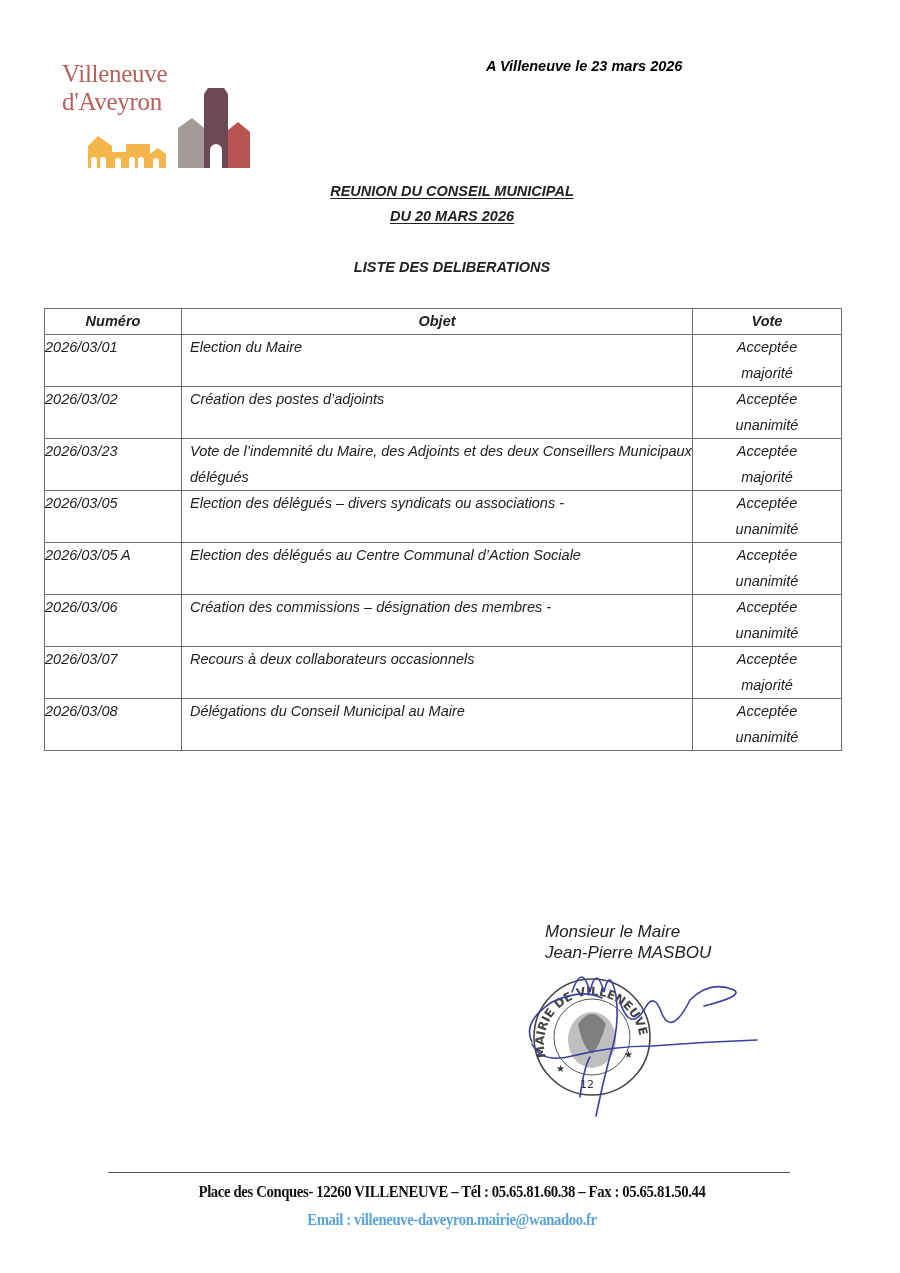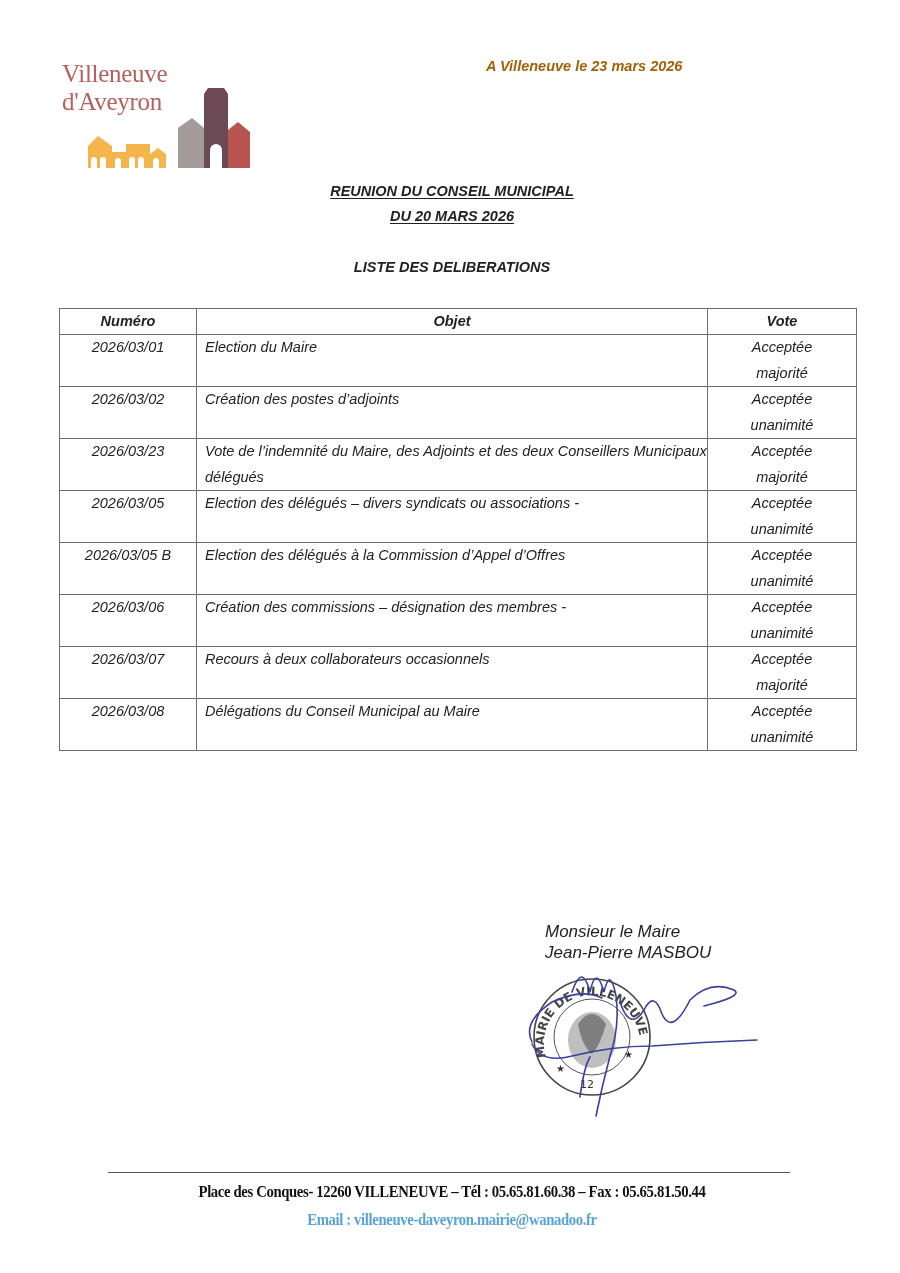--- a/index.html
+++ b/index.html
@@ -6,36 +6,36 @@
   body { width: 900px; height: 1273px; position: relative; overflow: hidden;
          font-family: "DejaVu Sans", sans-serif; color: #1a1a1a; }
 
   
   .logo { position: absolute; left: 58px; top: 60px; width: 200px; height: 110px; }
   .logo-text { position: absolute; left: 4px; top: 0; font-family: "Liberation Serif", serif;
                color: #b5605c; font-size: 25px; line-height: 28px; letter-spacing: -0.3px; }
   .logo svg { position: absolute; left: 28px; top: 24px; }
 
   .date-line { position: absolute; left: 486px; top: 58px; font-family: "Liberation Sans", sans-serif;
-               font-style: italic; font-weight: bold; font-size: 14.5px; color: #a16207; }
+               font-style: italic; font-weight: bold; font-size: 14.5px; color: #000000; }
 
   .title { position: absolute; left: 0; width: 904px; text-align: center;
            font-family: "Liberation Sans", sans-serif; font-style: italic; font-weight: bold;
            font-size: 14.5px; color: #222; }
   .title.u { text-decoration: underline; text-underline-offset: 2px; }
   .t1 { top: 183px; }
   .t2 { top: 208px; }
   .t3 { top: 259px; }
 
-  table.delib { position: absolute; left: 59px; top: 308px; border-collapse: collapse;
+  table.delib { position: absolute; left: 44px; top: 308px; border-collapse: collapse;
                 font-family: "Liberation Sans", sans-serif; font-style: italic; font-size: 14.5px; color: #222; }
   table.delib th, table.delib td { border: 1px solid #6f6f6f; padding: 0; vertical-align: top; }
   table.delib th { height: 25px; font-weight: bold; text-align: center; line-height: 24px; }
   table.delib td { height: 51px; line-height: 25.5px; }
-  .c-num { width: 136px; text-align: center; }
+  .c-num { width: 136px; }
   .c-obj { width: 502px; padding-left: 8px !important; text-align: left; }
   .c-vote { width: 148px; text-align: center; }
   .vote-line { display: block; }
 
   .sig-title { position: absolute; left: 545px; top: 921px; font-family: "Liberation Sans", sans-serif;
                font-style: italic; font-size: 17px; line-height: 21px; color: #222; }
   .stamp { position: absolute; left: 520px; top: 962px; }
 
   .footer-rule { position: absolute; left: 108px; top: 1172px; width: 682px; height: 0;
                  border-top: 1.5px solid #555; }
@@ -121,22 +121,22 @@
     </tr>
     <tr>
       <td class="c-num">2026/03/05</td>
       <td class="c-obj">Election des délégués – divers syndicats ou associations -</td>
       <td class="c-vote">
         <span class="vote-line">Acceptée</span>
         <span class="vote-line">unanimité</span>
       </td>
     </tr>
     <tr>
-      <td class="c-num">2026/03/05 B</td>
-      <td class="c-obj">Election des délégués à la Commission d’Appel d’Offres</td>
+      <td class="c-num">2026/03/05 A</td>
+      <td class="c-obj">Election des délégués au Centre Communal d’Action Sociale</td>
       <td class="c-vote">
         <span class="vote-line">Acceptée</span>
         <span class="vote-line">unanimité</span>
       </td>
     </tr>
     <tr>
       <td class="c-num">2026/03/06</td>
       <td class="c-obj">Création des commissions – désignation des membres -</td>
       <td class="c-vote">
         <span class="vote-line">Acceptée</span>

